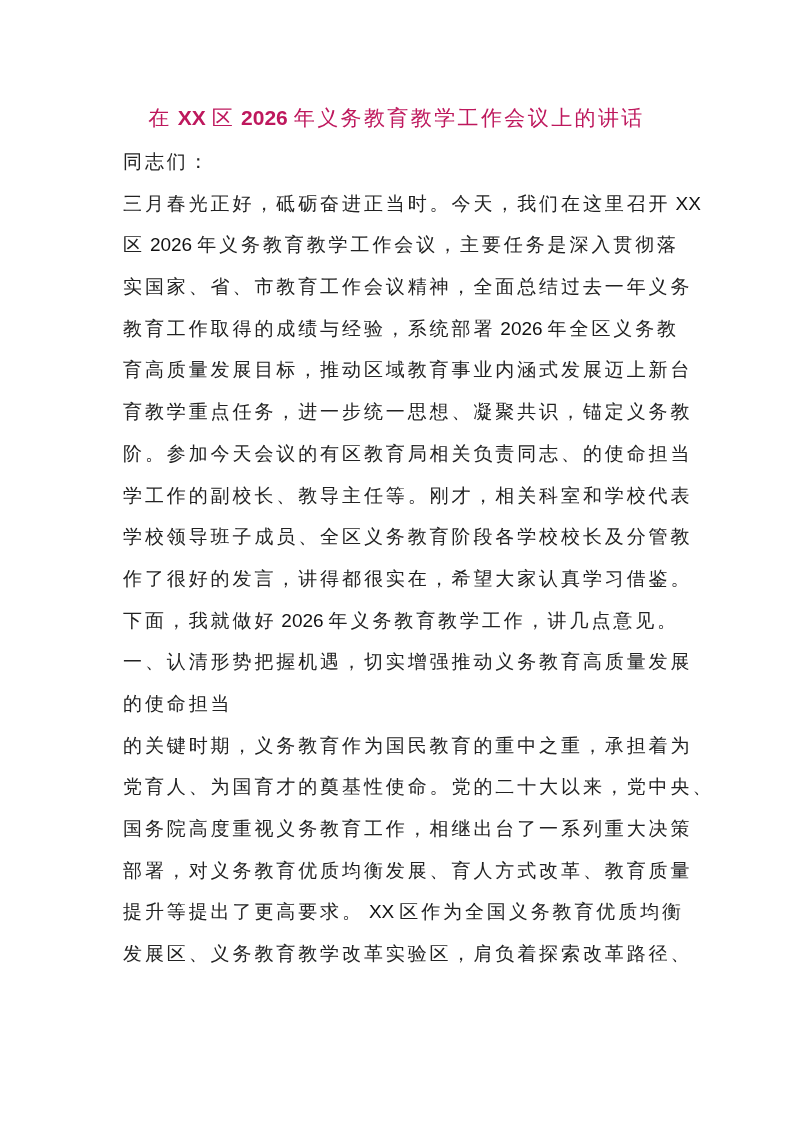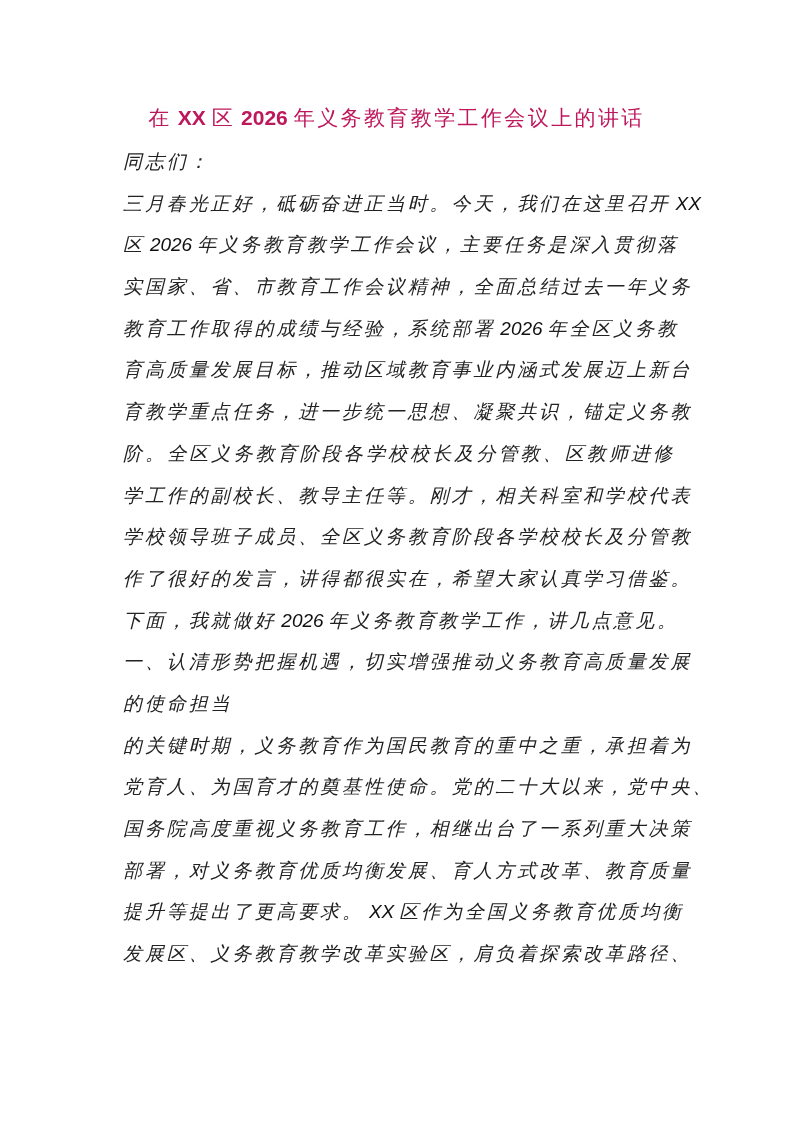--- a/index.html
+++ b/index.html
@@ -51,21 +51,20 @@
     }
     .line {
       height: 41.7px;
       line-height: 41.7px;
       font-size: 19px;
       letter-spacing: 2.9px;
       white-space: nowrap;
       color: #222;
       text-align: justify;
       text-align-last: justify;
-      font-style: italic;
     }
     .line.last {
       text-align-last: left;
     }
     .line .n {
       font-family: "Liberation Sans", sans-serif;
       font-size: 19px;
       letter-spacing: 0;
       color: #111;
       padding: 0 5px;
@@ -82,21 +81,21 @@
 
   <div class="body">
     <div class="line last">同志们：</div>
 
     <div class="line"><span>三月春光正好，砥砺奋进正当时。今天，我们在这里召开</span><span class="n">XX</span></div>
     <div class="line"><span>区</span><span class="n">2026</span><span>年义务教育教学工作会议，主要任务是深入贯彻落</span></div>
     <div class="line">实国家、省、市教育工作会议精神，全面总结过去一年义务</div>
     <div class="line"><span>教育工作取得的成绩与经验，系统部署</span><span class="n">2026</span><span>年全区义务教</span></div>
     <div class="line">育高质量发展目标，推动区域教育事业内涵式发展迈上新台</div>
     <div class="line">育教学重点任务，进一步统一思想、凝聚共识，锚定义务教</div>
-    <div class="line">阶。全区义务教育阶段各学校校长及分管教、区教师进修</div>
+    <div class="line">阶。参加今天会议的有区教育局相关负责同志、的使命担当</div>
     <div class="line">学工作的副校长、教导主任等。刚才，相关科室和学校代表</div>
     <div class="line">学校领导班子成员、全区义务教育阶段各学校校长及分管教</div>
     <div class="line">作了很好的发言，讲得都很实在，希望大家认真学习借鉴。</div>
     <div class="line"><span>下面，我就做好</span><span class="n">2026</span><span>年义务教育教学工作，讲几点意见。</span></div>
     <div class="line">一、认清形势把握机遇，切实增强推动义务教育高质量发展</div>
     <div class="line last">的使命担当</div>
     <div class="line">的关键时期，义务教育作为国民教育的重中之重，承担着为</div>
     <div class="line">党育人、为国育才的奠基性使命。党的二十大以来，党中央、</div>
     <div class="line">国务院高度重视义务教育工作，相继出台了一系列重大决策</div>
     <div class="line">部署，对义务教育优质均衡发展、育人方式改革、教育质量</div>

